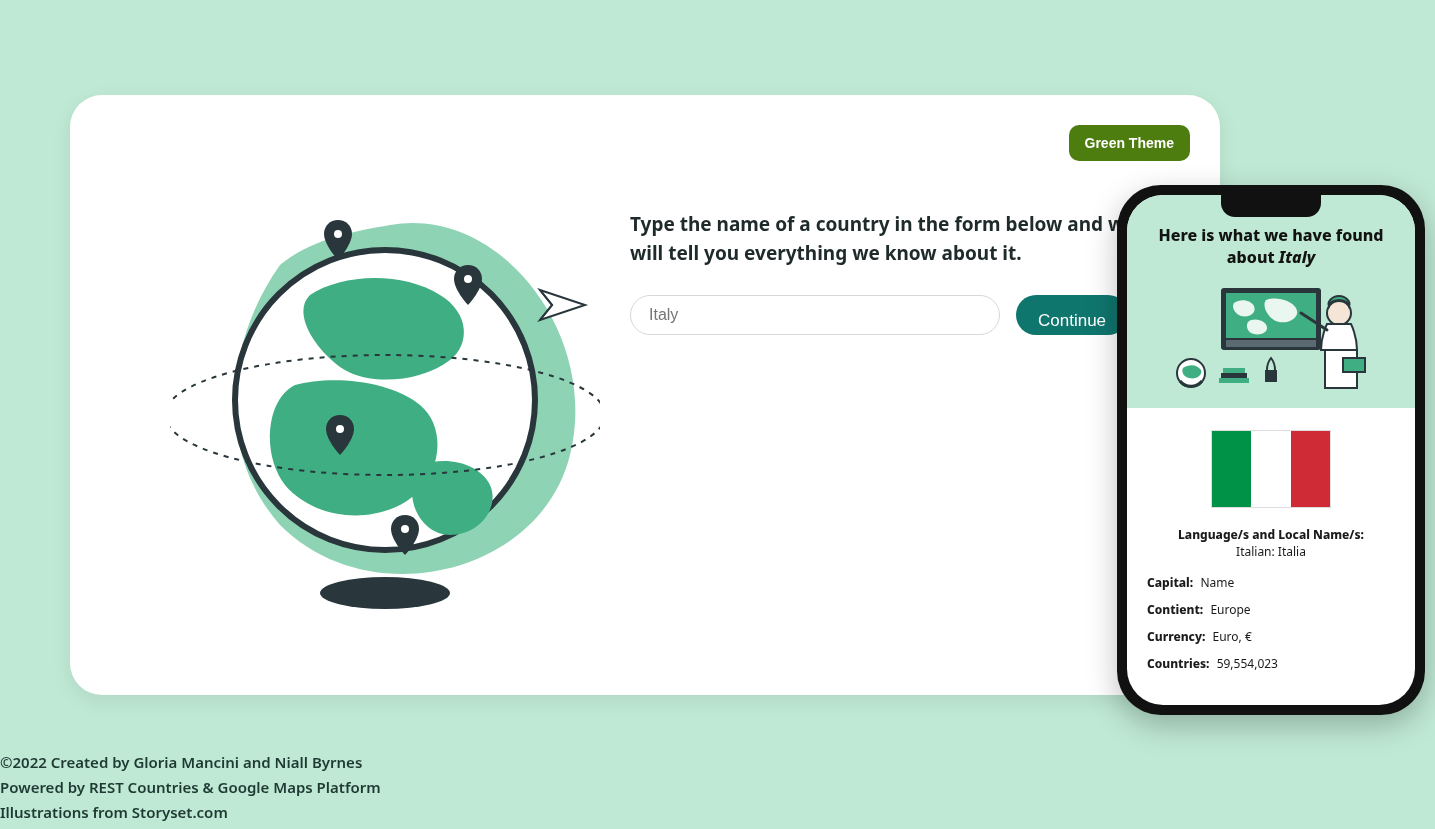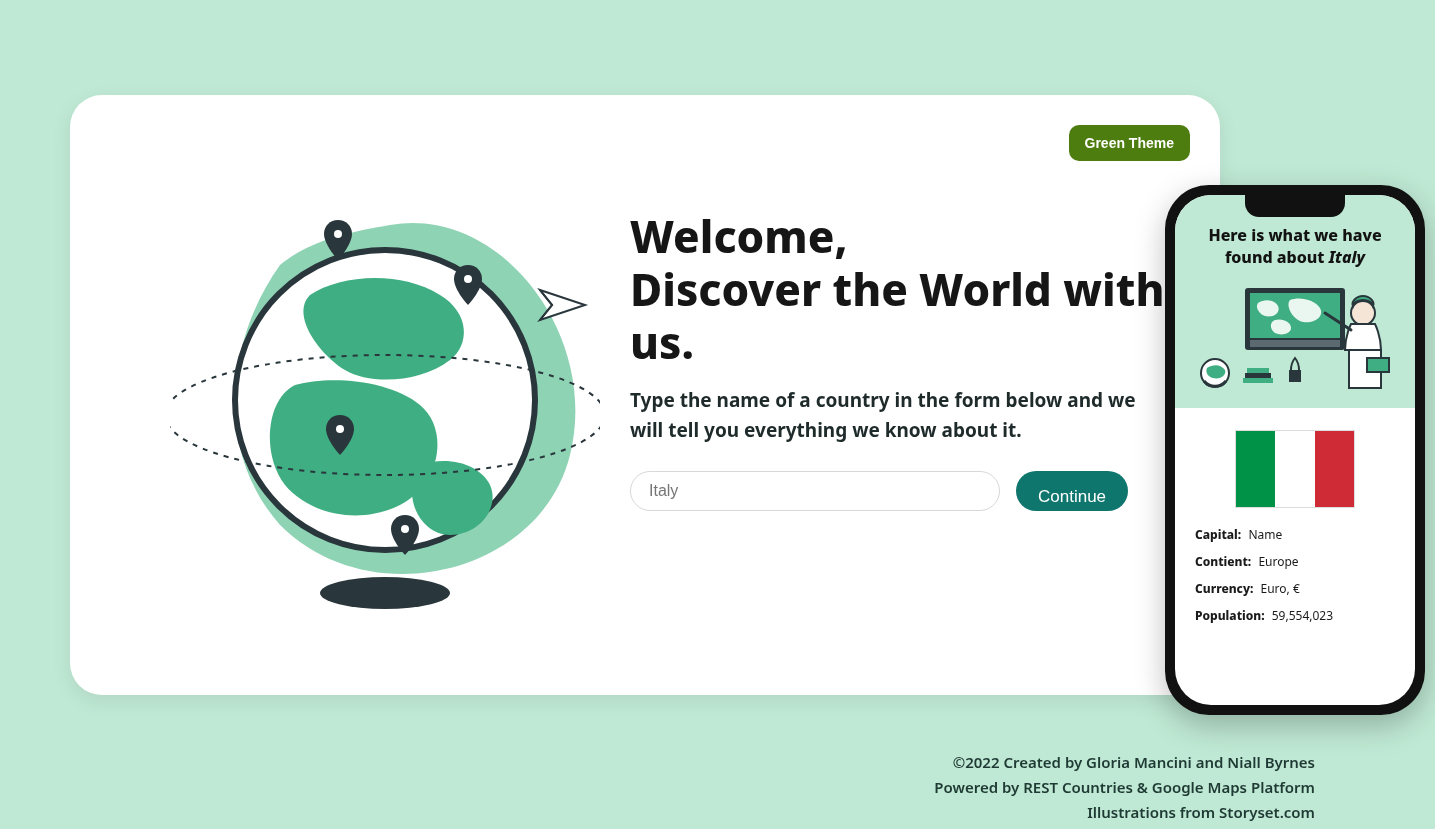--- a/index.html
+++ b/index.html
@@ -80,21 +80,21 @@
     border-radius: 20px;
     font-size: 17px;
     font-weight: 400;
     cursor: pointer;
   }
 
   
   .phone {
     position: absolute;
     right: 10px; top: 185px;
-    width: 260px; height: 530px;
+    width: 308px; height: 530px;
     background: #111111;
     border-radius: 44px;
     padding: 10px;
     box-shadow: 0 10px 30px rgba(0,0,0,0.25);
   }
   .phone-screen {
     width: 100%; height: 100%;
     background: #ffffff;
     border-radius: 36px;
     overflow: hidden;
@@ -133,21 +133,21 @@
 
   .label-row { margin-bottom: 10px; }
   .label-row b { font-weight: 800; margin-right: 4px; }
   .lang-block { text-align:center; margin-bottom: 14px; }
   .lang-block b { display:block; font-weight:800; font-size:12px; }
   .lang-block span { font-size:12px; }
 
   footer {
     position: absolute;
     left: 0; right: 120px; top: 750px;
-    text-align: right;
+    text-align: left;
     font-size: 15px;
     color: #1f3a34;
     line-height: 1.65;
     font-weight: 600;
   }
 </style>
 </head>
 <body>
 
 <div class="bg-panel"></div>
@@ -190,24 +190,20 @@
         <circle cx="170" cy="244" r="4" fill="#ffffff"></circle>
       </g>
       <g>
         <path d="M235 330 C227 330 221 336 221 344 C221 355 235 370 235 370 C235 370 249 355 249 344 C249 336 243 330 235 330 Z" fill="#29363b"></path>
         <circle cx="235" cy="344" r="4" fill="#ffffff"></circle>
       </g>
     </svg>
   </div>
 
   <div class="hero">
-    <h1>
-      <span>Welcome,</span><br>
-      <span>Discover the World with us.</span>
-    </h1>
     <p class="lead">Type the name of a country in the form below and we will tell you everything we know about it.</p>
     <div class="form-row">
       <input class="country-input" placeholder="Italy" style="">
       <button class="continue-btn">Continue</button>
     </div>
   </div>
 </div>
 
 <div class="phone">
   <div class="phone-screen">
@@ -248,34 +244,38 @@
           <rect x="172" y="80" width="22" height="14" fill="#3fae82" stroke="#29363b" stroke-width="2"></rect>
         </svg>
       </div>
     </div>
     <div class="phone-body">
       <div class="flag">
         <div class="stripe green"></div>
         <div class="stripe white"></div>
         <div class="stripe red"></div>
       </div>
+      <div class="lang-block">
+        <b>Language/s and Local Name/s:</b>
+        <span>Italian: Italia</span>
+      </div>
       <div class="label-row">
         <b>Capital:</b>
         <span>Name</span>
       </div>
       <div class="label-row">
         <b>Contient:</b>
         <span>Europe</span>
       </div>
       <div class="label-row">
         <b>Currency:</b>
         <span>Euro, €</span>
       </div>
       <div class="label-row">
-        <b>Population:</b>
+        <b>Countries:</b>
         <span>59,554,023</span>
       </div>
     </div>
   </div>
 </div>
 
 <footer>
   <div>©2022 Created by Gloria Mancini and Niall Byrnes</div>
   <div>Powered by REST Countries &amp; Google Maps Platform</div>
   <div>Illustrations from Storyset.com</div>

